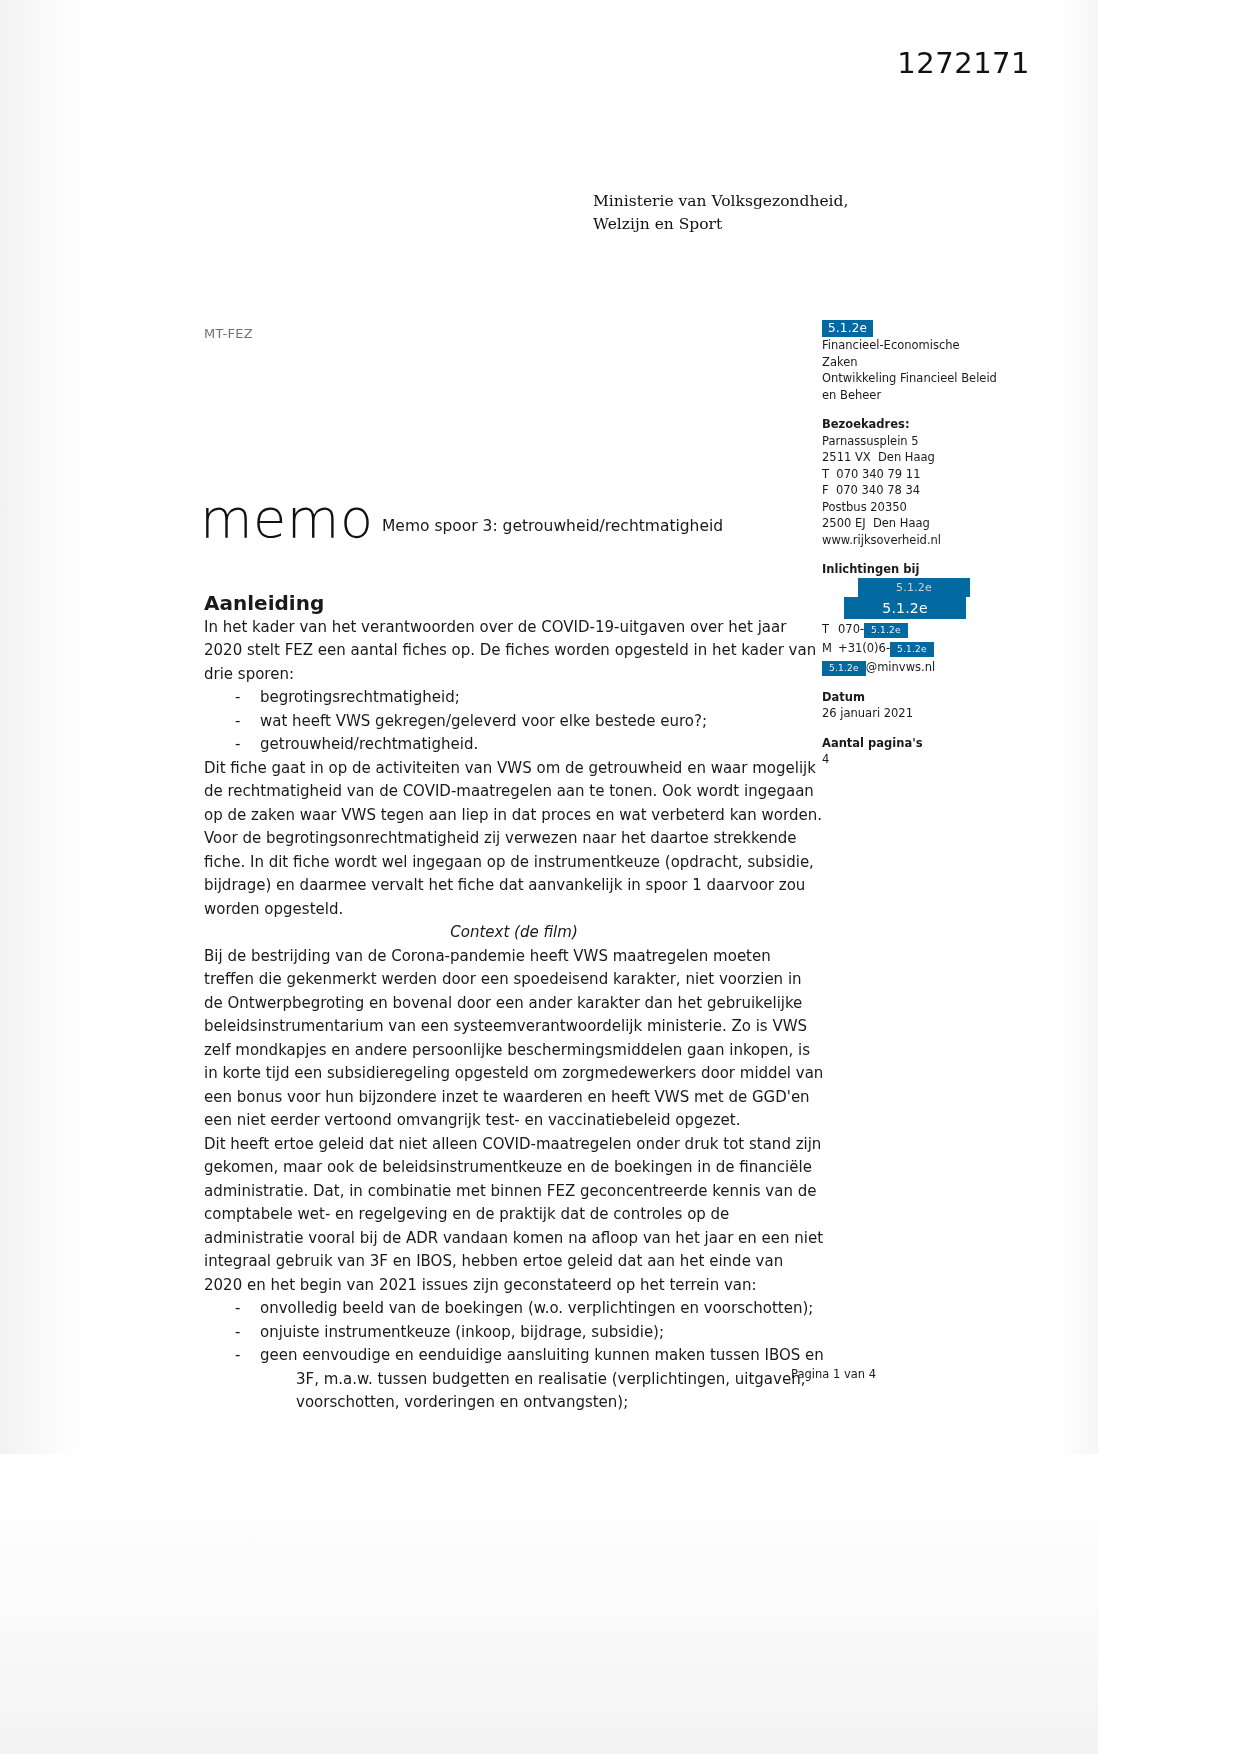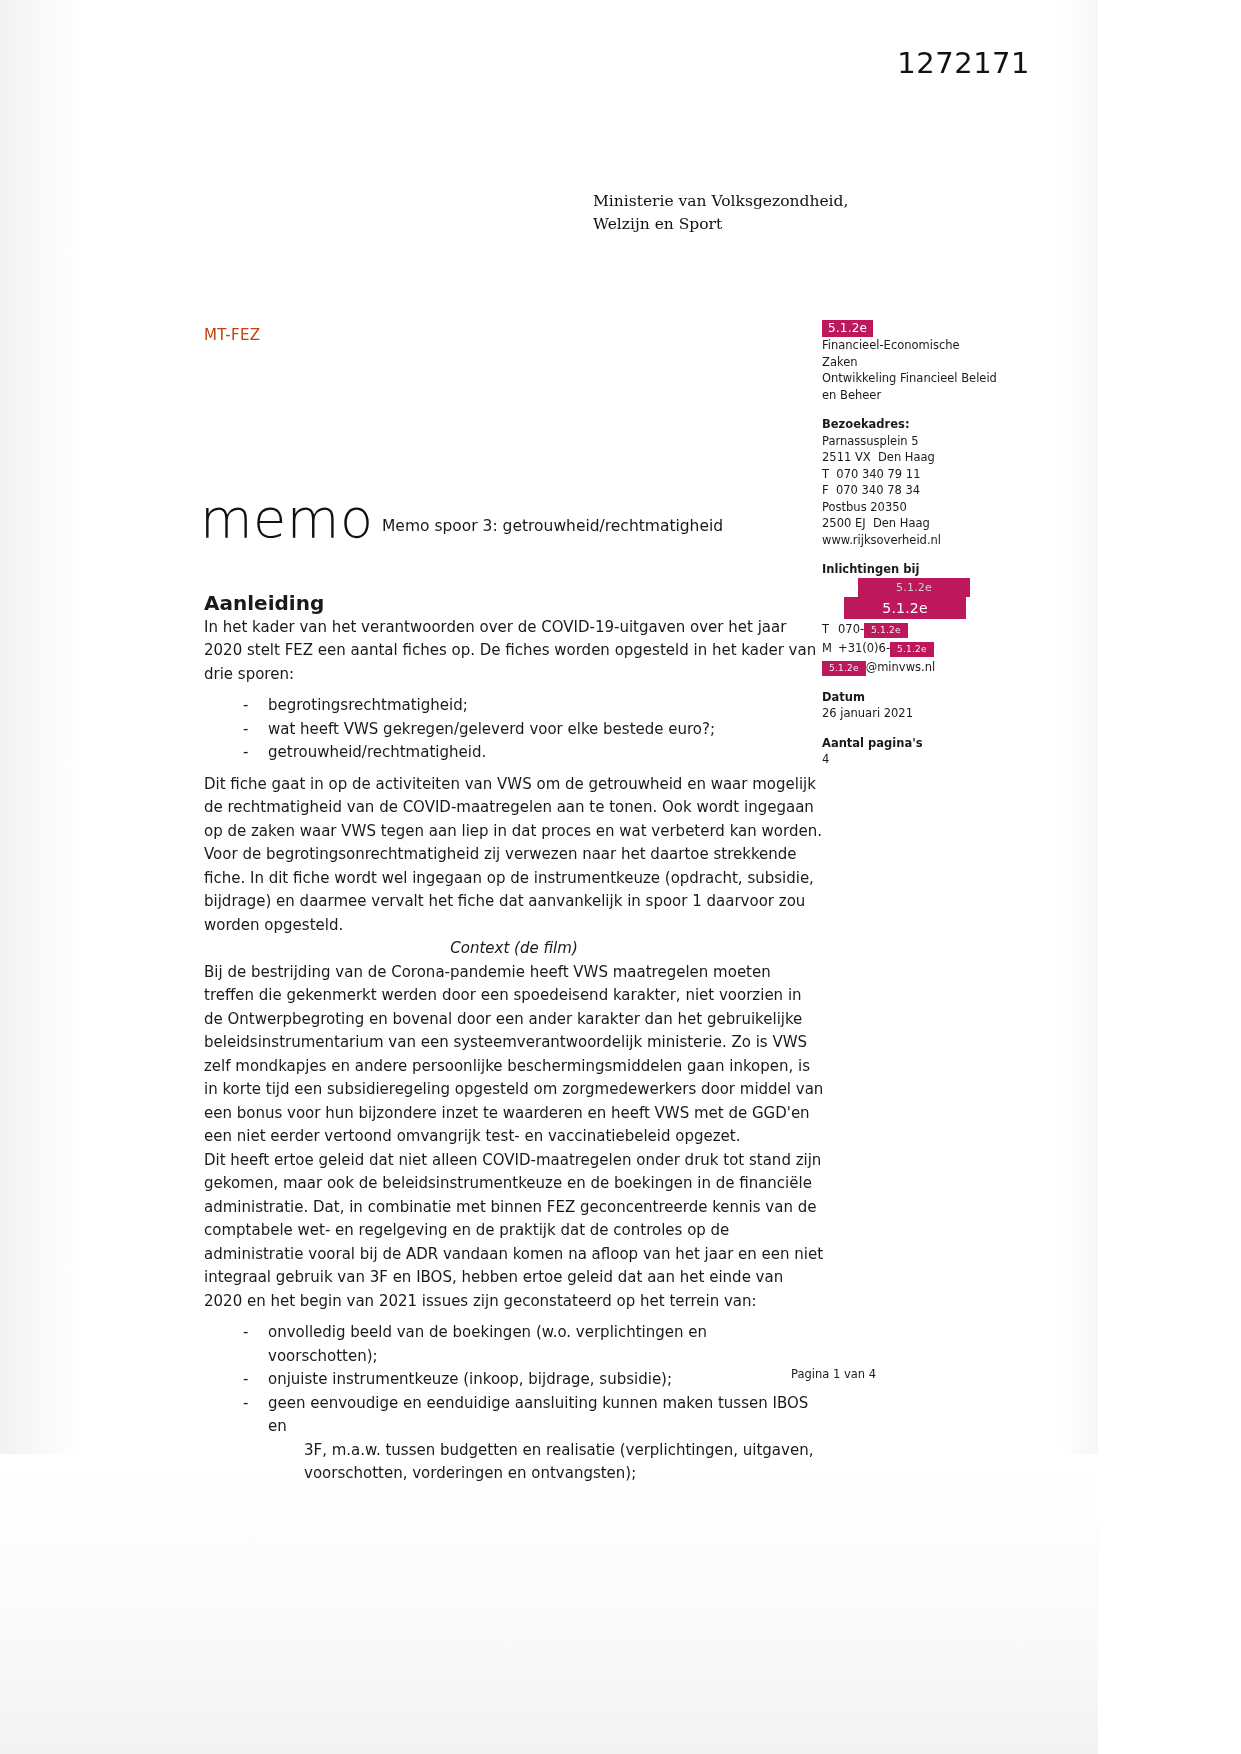--- a/index.html
+++ b/index.html
@@ -57,22 +57,22 @@
     font-size: 15.5px;
     line-height: 23px;
     color: #111111;
     white-space: pre-line;
   }
 
   .mt-fez {
     position: absolute;
     left: 204px;
     top: 326px;
-    font-size: 15px;
-    color: #c2410c;
+    font-size: 13px;
+    color: #737373;
     letter-spacing: 0.3px;
   }
 
   .memo-word {
     position: absolute;
     left: 200px;
     top: 492px;
     font-size: 54px;
     font-weight: 300;
     letter-spacing: 0.5px;
@@ -102,21 +102,21 @@
   .sidebar .block.tight { margin-bottom: 6px; }
   .sidebar .lbl {
     font-weight: bold;
     font-size: 11.5px;
     display: block;
   }
   .sidebar .ln { display: block; white-space: pre; }
 
   .redact {
     display: inline-block;
-    background: #be185d;
+    background: #0369a1;
     color: #ffffff;
     font-size: 12px;
     line-height: 17px;
     padding: 0 6px;
     vertical-align: baseline;
     letter-spacing: 0.2px;
   }
   .redact.small {
     font-size: 9px;
     line-height: 13px;
@@ -177,21 +177,21 @@
     line-height: 23.5px;
     text-align: center;
   }
   .body-col p {
     margin: 0;
     line-height: 23.5px;
   }
   .body-col p.spaced { }
   .dash-list {
     list-style: none;
-    margin: 8px;
+    margin: 0;
     padding: 0 0 0 56px;
   }
   .dash-list li {
     position: relative;
     line-height: 23.5px;
     padding-left: 0;
   }
   .dash-list li::before {
     content: "-";
     position: absolute;

